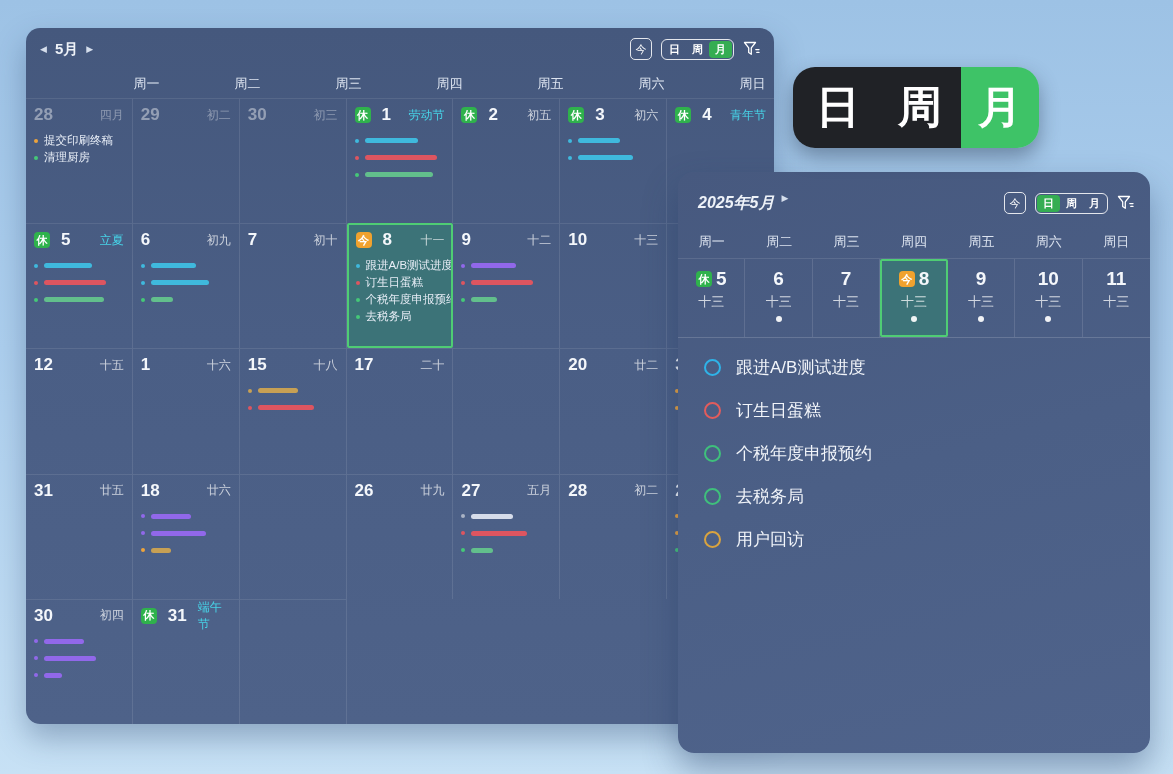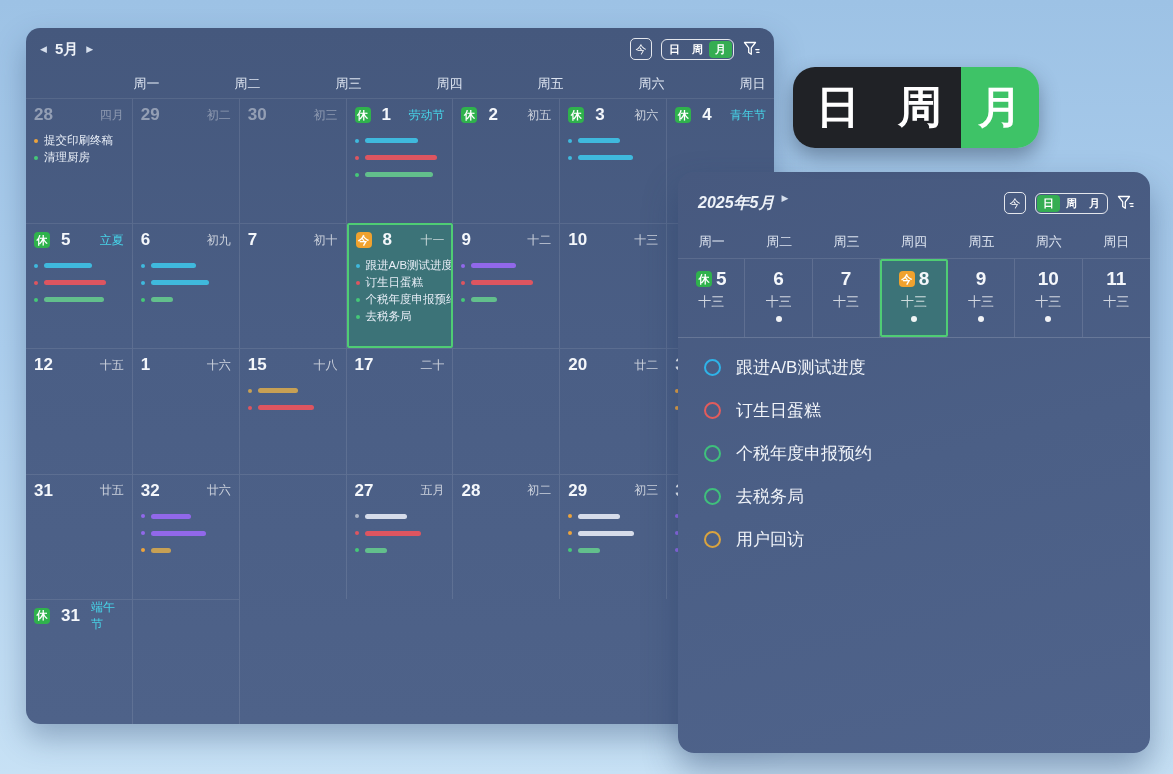--- a/index.html
+++ b/index.html
@@ -359,39 +359,45 @@
         </div>
       </div>
       <div class="cell">
         <div class="cell-head">
           <span class="dnum">31</span>
           <span class="lunar">廿五</span>
         </div>
       </div>
       <div class="cell">
         <div class="cell-head">
-          <span class="dnum">32</span>
+          <span class="dnum">18</span>
           <span class="lunar">廿六</span>
         </div>
         <div class="events">
           <div class="ev">
             <span class="ev-dot" style="background: rgb(145, 104, 234);"></span>
             <span class="ev-bar" style="background: rgb(145, 104, 234); width: 40px;"></span>
           </div>
           <div class="ev">
             <span class="ev-dot" style="background: rgb(145, 104, 234);"></span>
             <span class="ev-bar" style="background: rgb(145, 104, 234); width: 55px;"></span>
           </div>
           <div class="ev">
             <span class="ev-dot" style="background: rgb(237, 163, 60);"></span>
             <span class="ev-bar" style="background: rgb(199, 160, 84); width: 20px;"></span>
           </div>
         </div>
       </div>
       <div class="cell"></div>
+      <div class="cell">
+        <div class="cell-head">
+          <span class="dnum">26</span>
+          <span class="lunar">廿九</span>
+        </div>
+      </div>
       <div class="cell">
         <div class="cell-head">
           <span class="dnum">27</span>
           <span class="lunar">五月</span>
         </div>
         <div class="events">
           <div class="ev">
             <span class="ev-dot" style="background: rgb(170, 179, 196);"></span>
             <span class="ev-bar" style="background: rgb(214, 220, 234); width: 42px;"></span>
           </div>

